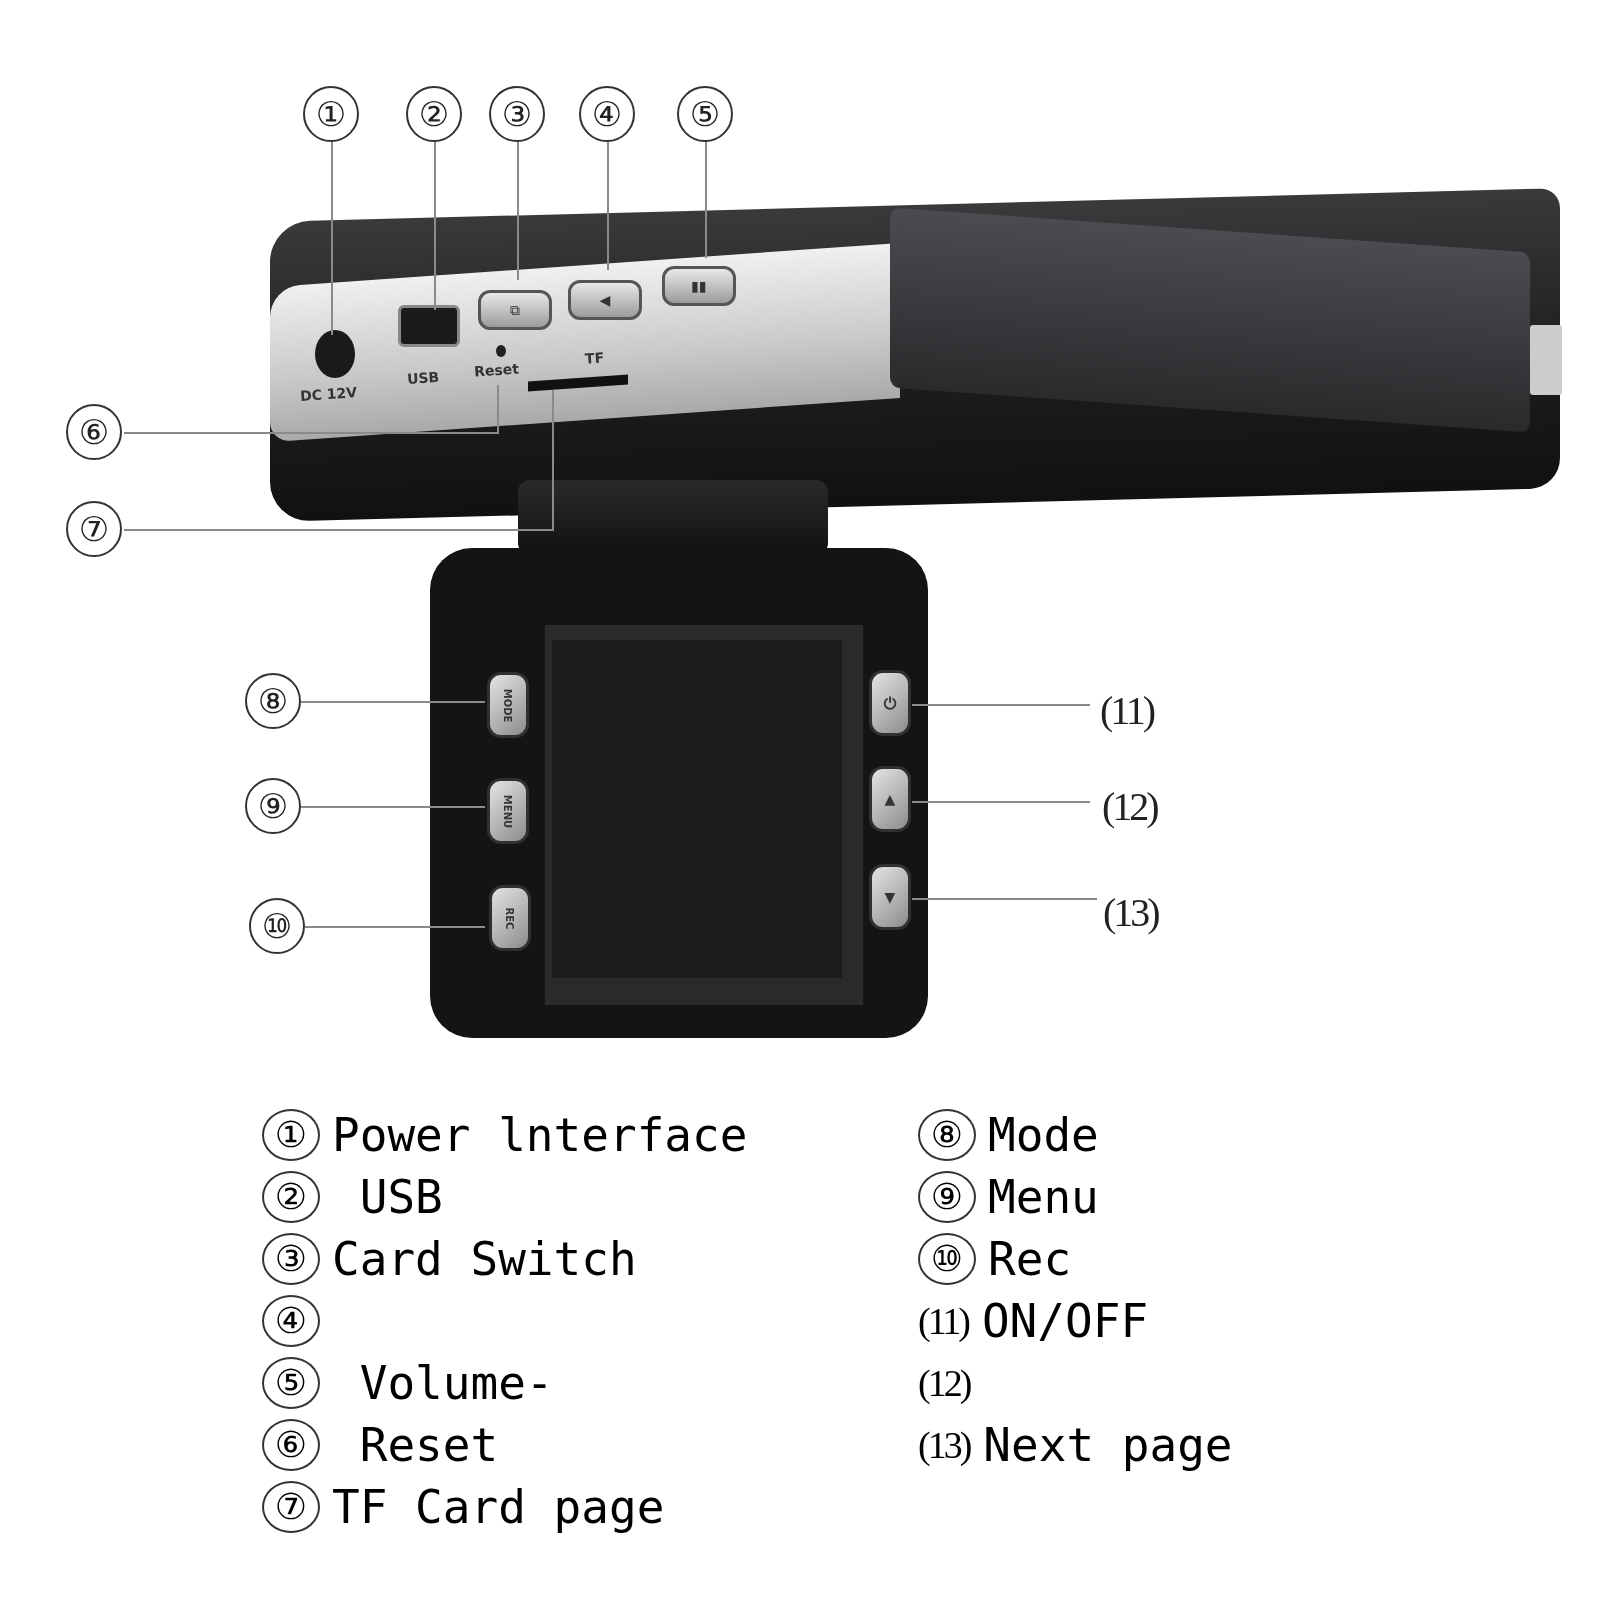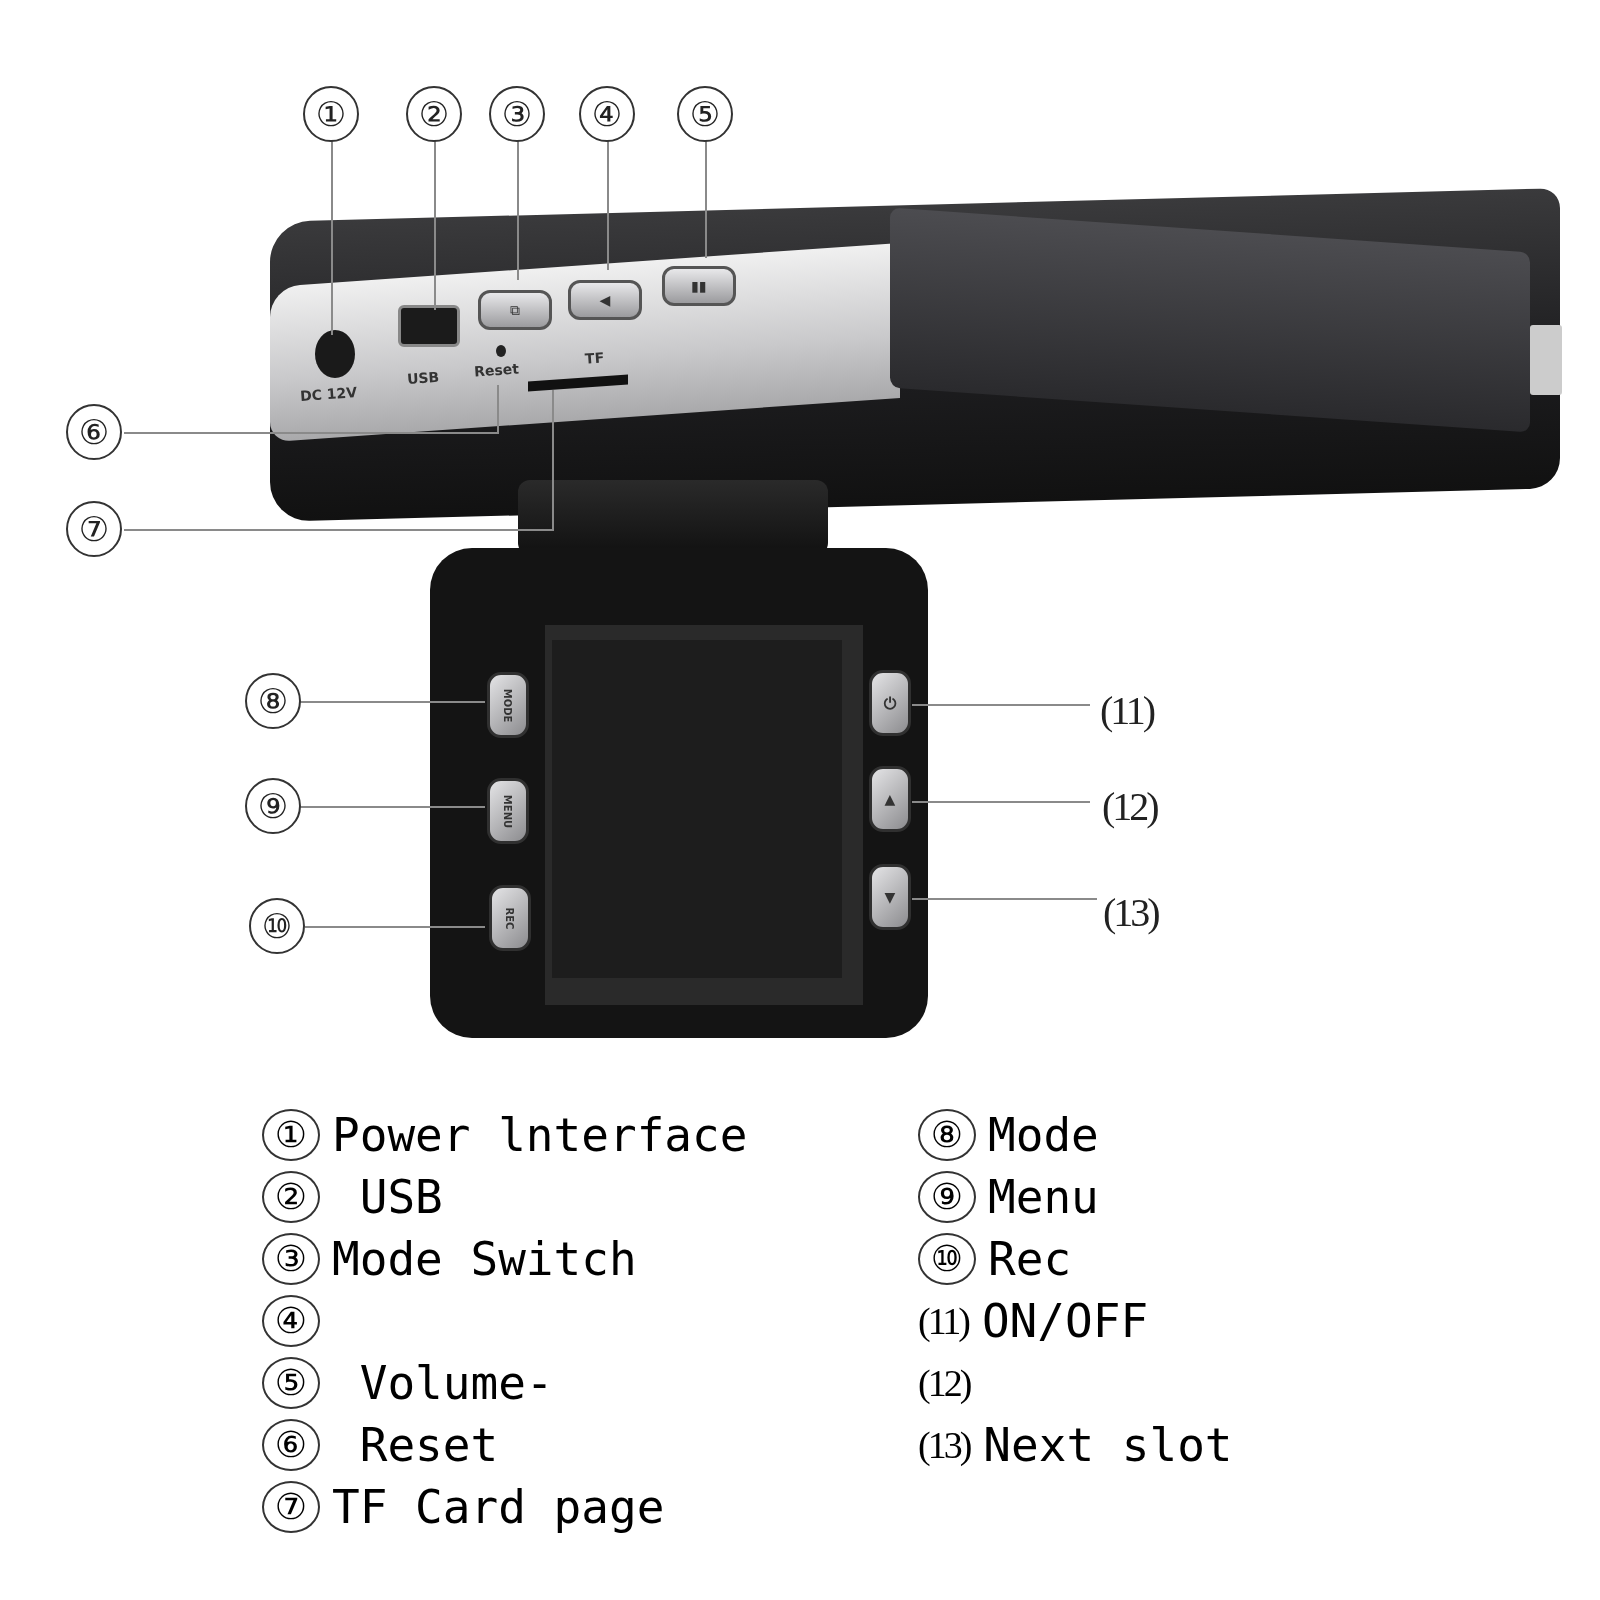--- a/index.html
+++ b/index.html
@@ -124,21 +124,21 @@
   <div class="row">
       <span class="num">①</span>
       <span style="white-space:pre">Power lnterface</span>
     </div>
   <div class="row">
       <span class="num">②</span>
       <span style="white-space:pre"> USB</span>
     </div>
   <div class="row">
       <span class="num">③</span>
-      <span style="white-space:pre">Mode Switch</span>
+      <span style="white-space:pre">Card Switch</span>
     </div>
   <div class="row">
       <span class="num">④</span>
     </div>
   <div class="row">
       <span class="num">⑤</span>
       <span style="white-space:pre"> Volume-</span>
     </div>
   <div class="row">
       <span class="num">⑥</span>
@@ -165,15 +165,15 @@
     </div>
   <div class="row">
       <span class="num paren">(11)</span>
       <span>ON/OFF</span>
     </div>
   <div class="row">
       <span class="num paren">(12)</span>
     </div>
   <div class="row">
       <span class="num paren">(13)</span>
-      <span>Next slot</span>
+      <span>Next page</span>
     </div>
 </div>
 
 </body></html>

